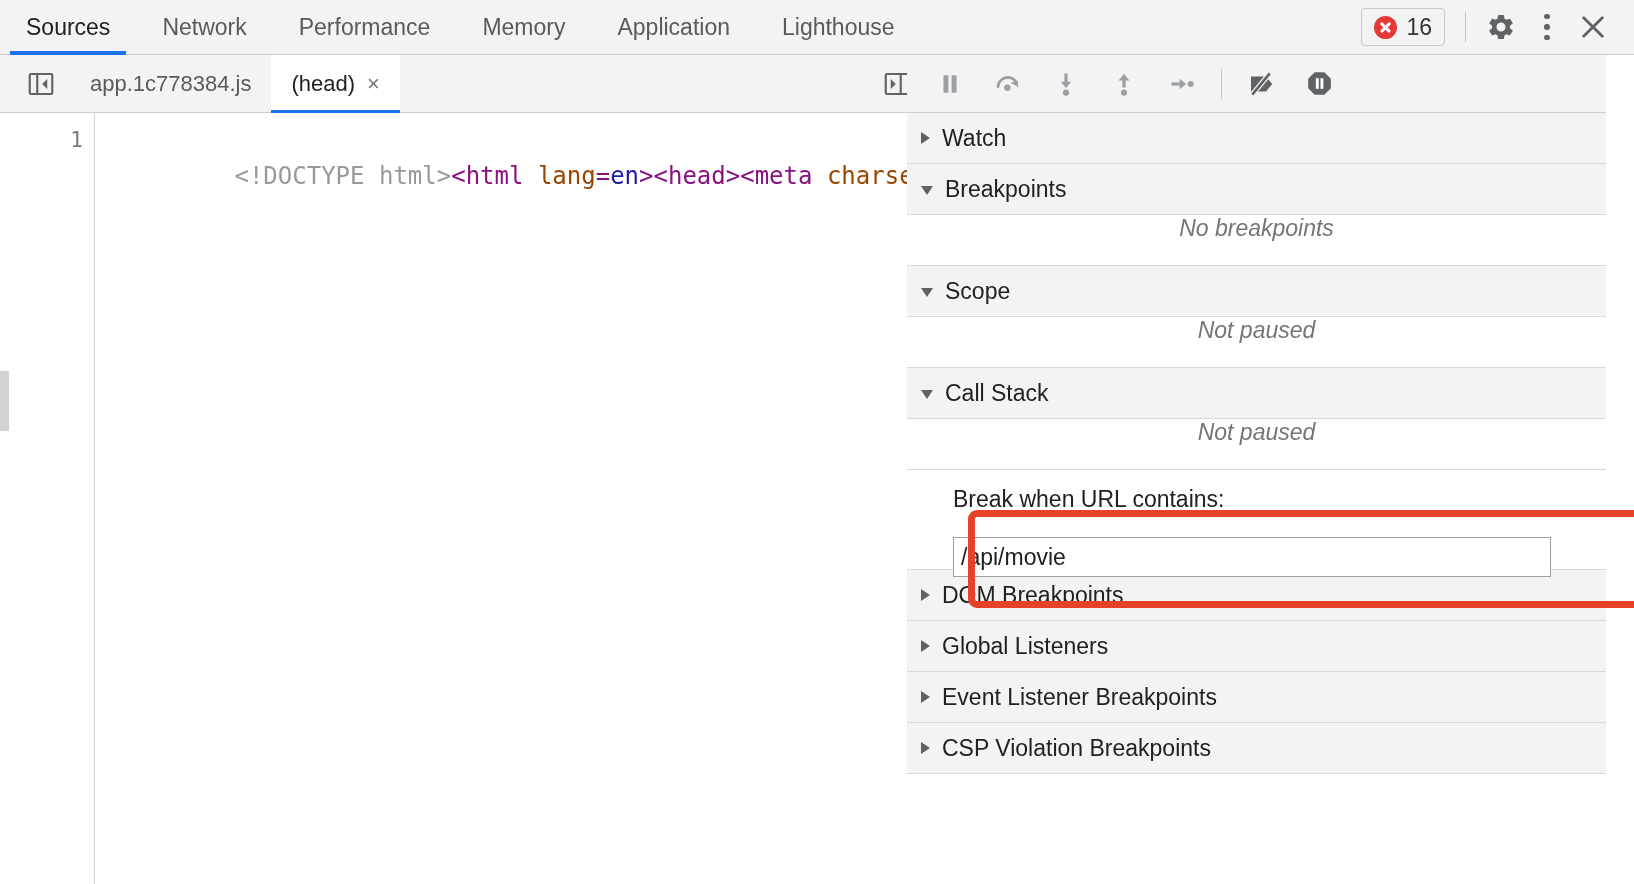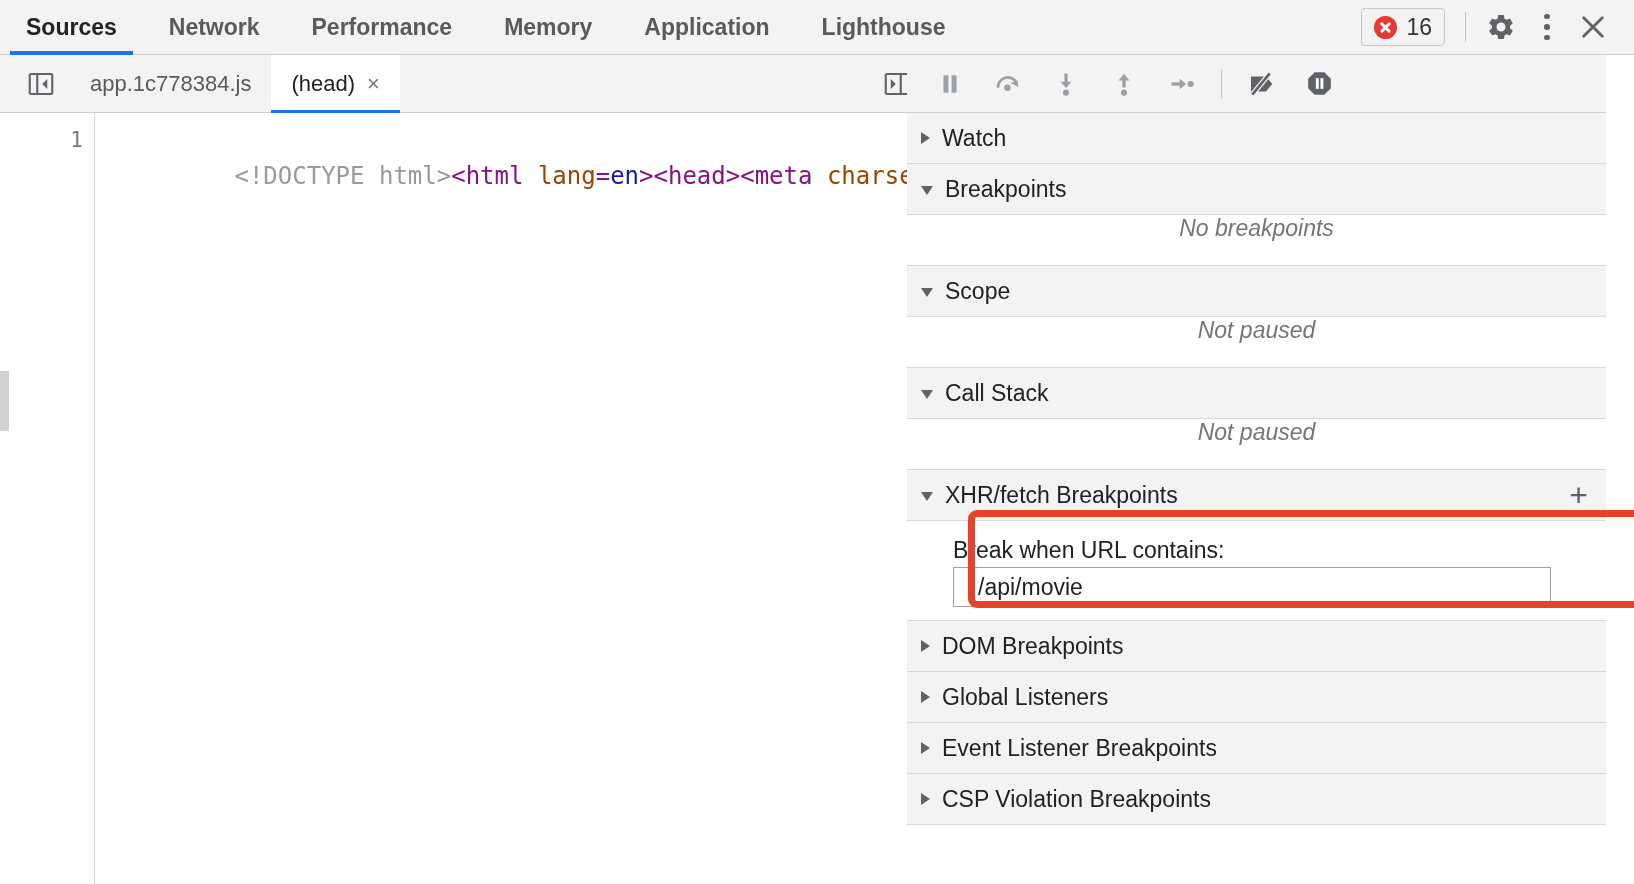--- a/index.html
+++ b/index.html
@@ -17,21 +17,21 @@
     position:absolute; left:0; top:0; width:1634px; height:55px;
     background:#f3f3f3;
     border-bottom:1px solid #cdcdcd;
     display:flex; align-items:center;
   }
   .ptab{
     position:relative;
     height:55px; display:flex; align-items:center;
     padding:12px 26px;
     font-size:23px; color:#5a5a5a;
-    cursor:default; white-space:nowrap;font-weight:bold;
+    cursor:default; white-space:nowrap;
   }
   .ptab.active{ color:#222; }
   .ptab.active::after{
     content:""; position:absolute; left:10px; right:10px; bottom:0;
     height:4px; background:#1a73e8;
   }
   .ptab-spacer{ flex:1; }
 
   .err-badge{
     display:flex; align-items:center; gap:9px;
@@ -163,24 +163,24 @@
   }
   .empty-msg{ font-size:23px; color:#757575; font-style:italic; }
 
   
   .xhr-body{
     background:#fff; border-bottom:1px solid #d8d8d8;
     padding:14px 0 14px 46px; height:100px;
   }
   .xhr-label{ font-size:23px; color:#202124; line-height:30px; }
   .xhr-input{
-    margin-top:2px; width:598px; height:40px;
+    margin-top:23px; width:598px; height:40px;
     border:1px solid #9e9e9e; background:#fff;
     font-size:23px; color:#202124;
-    padding:0 24px; line-height:38px; outline:none;
+    padding:0 7px; line-height:38px; outline:none;
     font-family:"Liberation Sans", sans-serif;
   }
 
   
   .annot{
     position:absolute; left:968px; top:510px;
     width:700px; height:98px;
     border:7px solid #e8412a; border-radius:9px;
     pointer-events:none; z-index:40;
   }
@@ -366,25 +366,20 @@
       </div>
 
       <div class="sect-head">
         <span class="tri open"></span>
         <span class="sect-title">Call Stack</span>
       </div>
       <div class="sect-body">
         <span class="empty-msg">Not paused</span>
       </div>
 
-      <div class="sect-head">
-        <span class="tri open"></span>
-        <span class="sect-title">XHR/fetch Breakpoints</span>
-        <span class="sect-plus">+</span>
-      </div>
       <div class="xhr-body">
         <div class="xhr-label">Break when URL contains:</div>
         <input class="xhr-input" type="text" value="/api/movie" style="">
       </div>
 
       <div class="sect-head">
         <span class="tri closed"></span>
         <span class="sect-title">DOM Breakpoints</span>
       </div>
 

